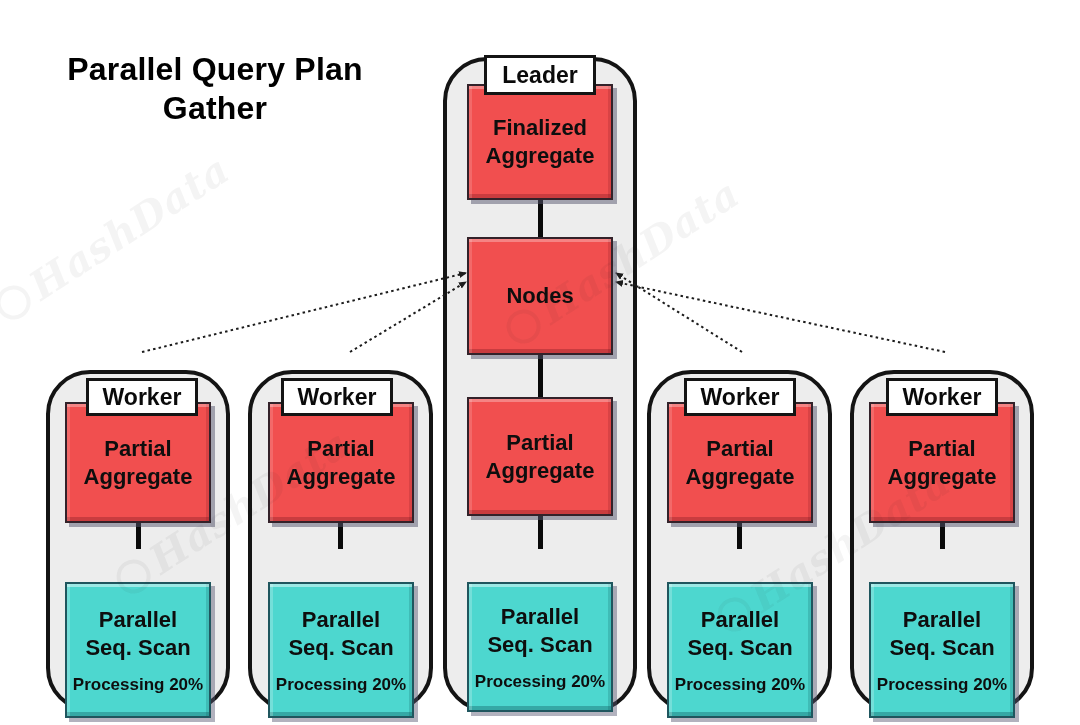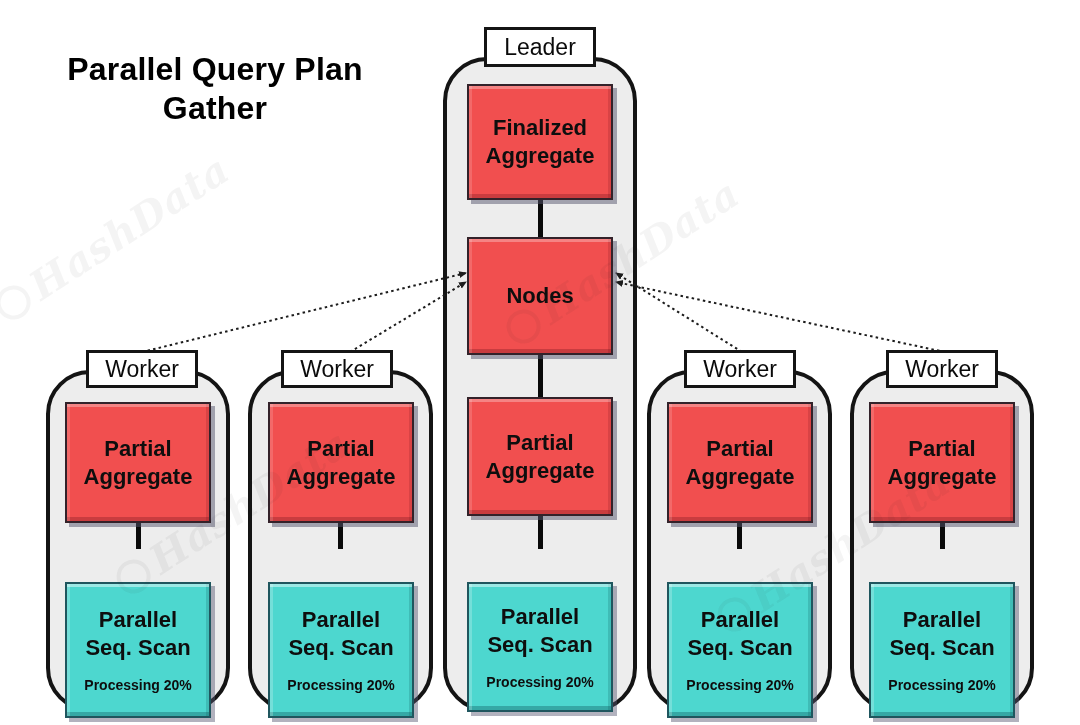--- a/index.html
+++ b/index.html
@@ -41,24 +41,25 @@
   #wc3 { left: 647px; width: 185px; }
   #wc4 { left: 850px; width: 184px; }
 
   
   .tag {
     position: absolute;
     background: #ffffff;
     border: 3px solid #141414;
     box-sizing: border-box;
     display: flex; align-items: center; justify-content: center;
-    font-weight: 400;
+    font-weight: 700;
     font-size: 23px;
     color: #0a0a0a;
     z-index: 6;
+    margin-top: 28px;
   }
   #lt  { left: 484px; top: 27px;  width: 112px; height: 40px; }
   .worker-tag { top: 350px; width: 112px; height: 38px; }
   #wt1 { left: 86px;  }
   #wt2 { left: 281px; }
   #wt3 { left: 684px; }
   #wt4 { left: 886px; }
 
   
   .node {
@@ -87,21 +88,21 @@
     border: 2px solid #1f565e;
     box-shadow:
       inset 0 3px 0 rgba(255,255,255,0.45),
       inset 3px 0 0 rgba(255,255,255,0.22),
       inset 0 -4px 0 rgba(10,80,85,0.35),
       inset -3px 0 0 rgba(10,80,85,0.20),
       4px 4px 0 rgba(85,85,110,0.45);
     margin-top: 35px;
   }
   .node .line   { font-size: 22px; line-height: 28px; display: block; }
-  .node .status { font-size: 14px; line-height: 20px; margin-top: 13px; display: block; }
+  .node .status { font-size: 17px; line-height: 20px; margin-top: 13px; display: block; }
 
   
   #l-fin     { left: 467px; top: 84px;  height: 116px; }
   #l-gather  { left: 467px; top: 237px; height: 118px; }
   #l-partial { left: 467px; top: 397px; height: 119px; }
   #l-scan    { left: 467px; top: 547px; height: 130px; }
 
   
   .worker-red  { top: 402px; height: 121px; }
   .worker-teal { top: 547px; height: 136px; }

